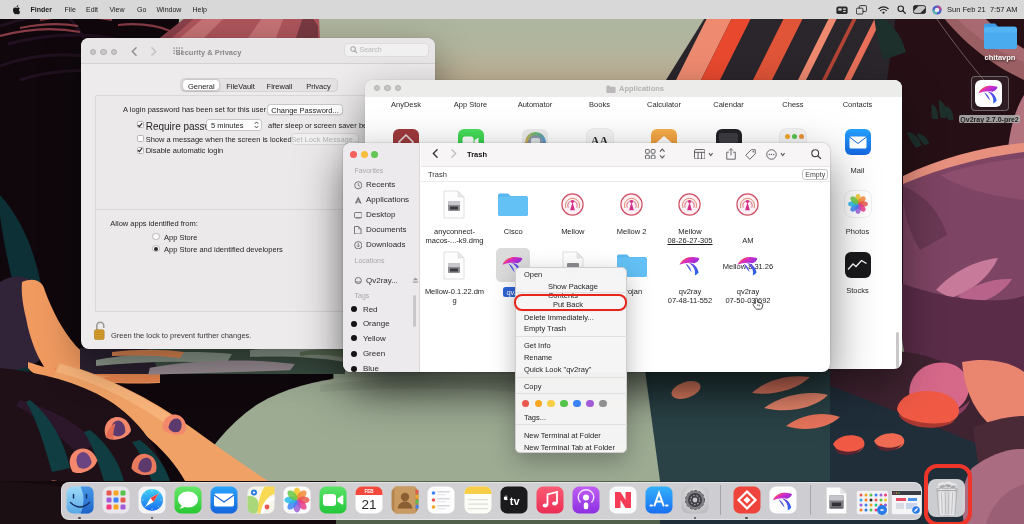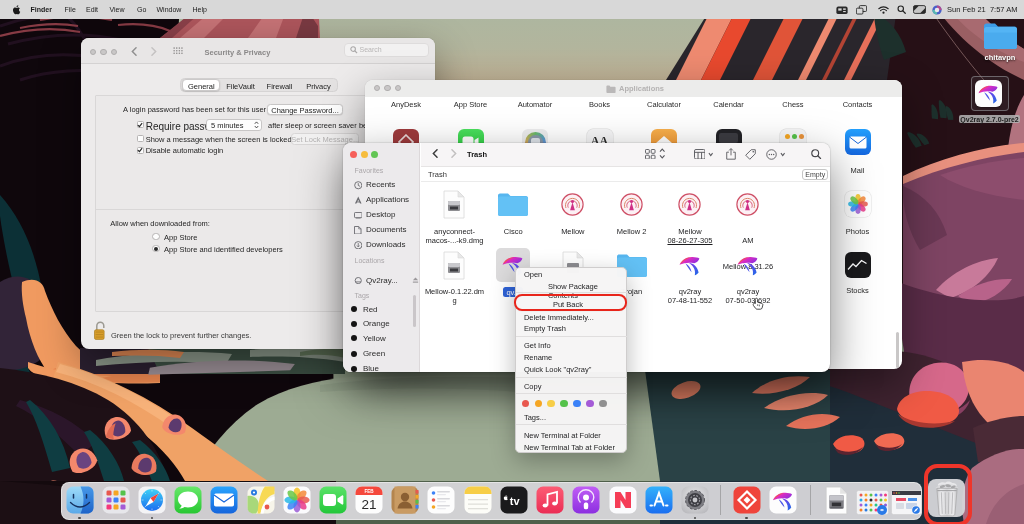--- a/index.html
+++ b/index.html
@@ -277,21 +277,21 @@
         <circle cx="1.2" cy="4.1" r="0.9"></circle>
         <circle cx="4.1" cy="4.1" r="0.9"></circle>
         <circle cx="7" cy="4.1" r="0.9"></circle>
         <circle cx="9.9" cy="4.1" r="0.9"></circle>
         <circle cx="1.2" cy="7" r="0.9"></circle>
         <circle cx="4.1" cy="7" r="0.9"></circle>
         <circle cx="7" cy="7" r="0.9"></circle>
         <circle cx="9.9" cy="7" r="0.9"></circle>
       </g>
     </svg>
-  <span class="abs" style="left:124px;top:9.3px;font-size:7.5px;font-weight:bold;color:#8a8888;">Security &amp; Privacy</span>
+  <span class="abs" style="left:95px;top:9.3px;font-size:7.5px;font-weight:bold;color:#8a8888;">Security &amp; Privacy</span>
   <span class="abs" style="left:263.5px;top:4.7px;width:85px;height:14px;background:#f2f1f1;border:1px solid #dedcdc;border-radius:4px;"></span>
   <svg class="abs" style="left:269px;top:8px" width="8" height="8" viewBox="0 0 9 9">
       <circle cx="3.5" cy="3.5" r="2.6" fill="none" stroke="#aaa8a8" stroke-width="1.2"></circle>
       <path d="M5.6,5.6 L8,8" stroke="#aaa8a8" stroke-width="1.3"></path>
     </svg>
   <span class="abs" style="left:279px;top:8px;font-size:7px;color:#b8b6b6;">Search</span>
 
   <div class="abs" style="left:99.5px;top:40.2px;width:158px;height:13.5px;background:#e4e2e2;border:0.5px solid #d6d4d4;border-radius:4.5px;"></div>
   <div class="abs" style="left:101.8px;top:40.8px;width:38px;height:12.4px;background:#fff;border:0.5px solid #cccaca;border-radius:4px;box-shadow:0 0.5px 1.5px rgba(0,0,0,0.18);"></div>
   <span class="abs" style="left:101.8px;top:43.5px;font-size:7.5px;color:#222;width:38px;text-align:center;">General</span>
@@ -321,21 +321,21 @@
   <span class="abs" style="left:210.7px;top:94.8px;width:68px;height:11.5px;background:#f2f1f1;border:0.5px solid #d8d6d6;border-radius:3.5px;"></span>
   <span class="abs" style="left:210.7px;top:96.7px;font-size:7.5px;color:#b5b3b3;width:68px;text-align:center;">Set Lock Message...</span>
 
   <span class="abs" style="left:56px;top:108.4px;width:7px;height:7px;background:#fdfdfd;border:0.5px solid #b6b4b4;border-radius:1.5px;"></span>
   <svg class="abs" style="left:56.5px;top:108.9px" width="6" height="6" viewBox="0 0 7 7">
       <path d="M1,3.6 L2.8,5.4 L6,1.2" fill="none" stroke="#2a2a2a" stroke-width="1.4"></path>
     </svg>
   <span class="abs" style="left:65.2px;top:108.1px;font-size:7.5px;color:#1f1f1f;">Disable automatic login</span>
 
   <div class="abs" style="left:15px;top:170.4px;width:325px;height:1px;background:#d9d7d7;"></div>
-  <span class="abs" style="left:29.8px;top:180.6px;font-size:7.5px;color:#1f1f1f;">Allow when downloaded from:</span>
+  <span class="abs" style="left:29.8px;top:180.6px;font-size:7.5px;color:#1f1f1f;">Allow apps identified from:</span>
   <span class="abs" style="left:71.5px;top:194.3px;width:7.5px;height:7.5px;background:#fdfdfd;border:0.5px solid #b6b4b4;border-radius:50%;"></span>
   <span class="abs" style="left:83.5px;top:194.5px;font-size:7.5px;color:#1f1f1f;">App Store</span>
   <span class="abs" style="left:71.5px;top:206.5px;width:7.5px;height:7.5px;background:#fdfdfd;border:0.5px solid #b6b4b4;border-radius:50%;"></span>
   <span class="abs" style="left:73.3px;top:208.3px;width:4px;height:4px;background:#2a2a2a;border-radius:50%;"></span>
   <span class="abs" style="left:83.5px;top:206.7px;font-size:7.5px;color:#1f1f1f;">App Store and identified developers</span>
 
   <svg class="abs" style="left:13.4px;top:282.9px" width="11" height="19.5" viewBox="0 0 11 19.5">
     <path d="M2.8,9 L2.8,5 C2.8,2.9 4.3,1.2 6.3,1.2 C8.3,1.2 9.8,2.9 9.8,5 L9.8,7" fill="none" stroke="#9c9a92" stroke-width="1.5"></path>
     <rect x="0.5" y="8.8" width="9.6" height="9.6" rx="1.5" fill="#d99e2b" stroke="#a87b1e" stroke-width="0.7"></rect>
     <rect x="1.6" y="10.5" width="7.4" height="1.1" fill="#bd8a22"></rect>

